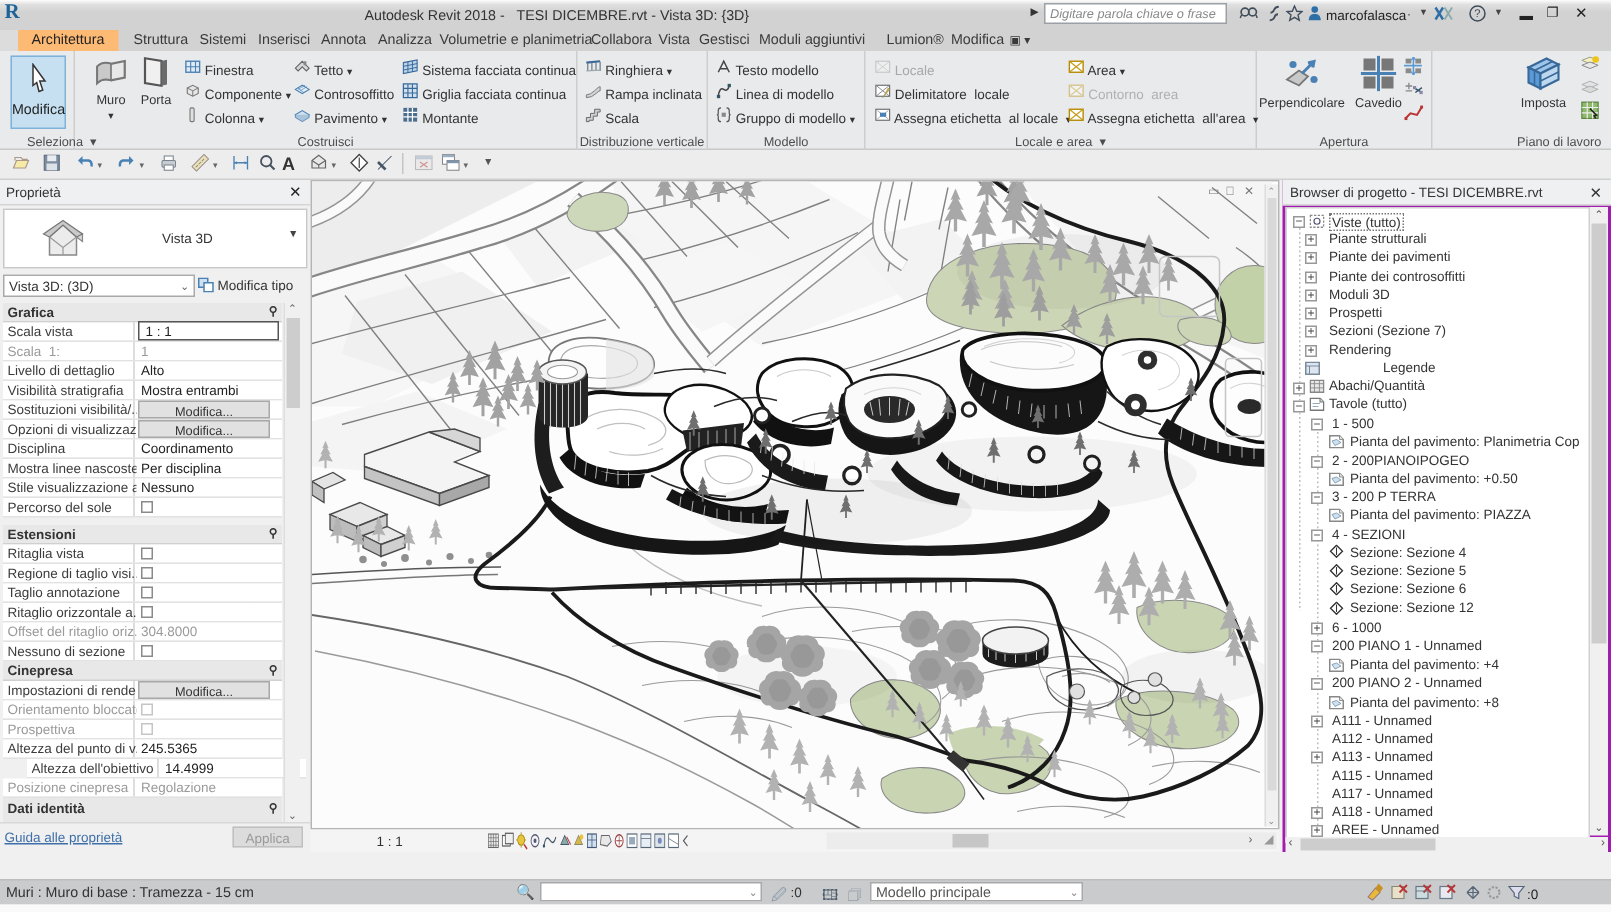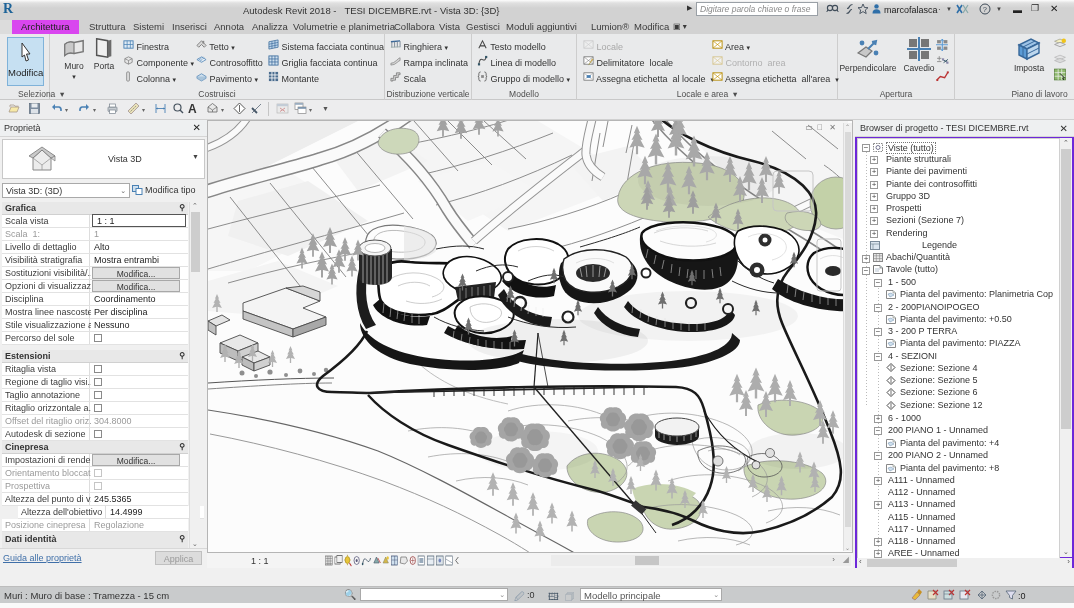--- a/index.html
+++ b/index.html
@@ -6,41 +6,41 @@
 .abs{position:absolute;}
 #app{position:relative;width:1074px;height:608px;background:#f0f0f0;}
 
 #titlebar{left:0;top:0;width:1074px;height:20px;background:linear-gradient(#fdfdfd 0%,#e0e0e0 15%,#d2d2d2 40%,#d2d2d2 100%);font-size:9.5px;color:#333;}
 #titletext{left:243px;top:5px;}
 #searchbox{left:696px;top:2px;width:122px;height:14px;background:#fff;border:1px solid #9aa0a6;font-size:8.5px;color:#8a8a8a;font-style:italic;padding:1px 3px;}
 .tbi{top:3px;font-size:11px;color:#3f4c59;}
 
 #tabbar{left:0;top:20px;width:1074px;height:14px;background:#d2d2d2;font-size:9.5px;color:#3a3a3a;}
 .tab{position:absolute;top:0;height:14px;line-height:14px;padding:0 9px;}
-.tab.active{background:#d946ef;color:#222;}
+.tab.active{background:#fdba74;color:#222;}
 
 #ribbon{left:0;top:34px;width:1074px;height:66px;background:#e9eaeb;border-bottom:1px solid #c8c8c8;}
 .rpanel{position:absolute;top:0;height:66px;border-right:1px solid #cdcdcd;}
 .plabel{position:absolute;bottom:1px;width:100%;text-align:center;font-size:8.5px;color:#4d4d4d;white-space:nowrap;}
 .rrow{position:absolute;font-size:9px;color:#333;white-space:nowrap;}
 .bigbtn{position:absolute;text-align:center;font-size:8.5px;color:#333;}
 
 #qat{left:0;top:100px;width:1074px;height:20px;background:#ededee;border-bottom:1px solid #d0d0d0;}
 .qi{position:absolute;top:2px;font-size:12px;color:#46525e;}
 
 #props{left:0;top:120px;width:207px;height:448px;background:#f0f0f0;font-size:9px;color:#333;}
 #prophead{left:0;top:0;width:207px;height:17px;background:#eef0f1;border-bottom:1px solid #d5d5d5;}
 .grid-row{position:absolute;left:2px;width:186px;height:13px;border-bottom:1px solid #e2e2e2;background:linear-gradient(90deg,#fff 87px,#ddd 87px,#ddd 88px,#fff 88px);}
 .grid-row .lab{position:absolute;left:3px;top:1px;color:#3c3c3c;width:86px;white-space:nowrap;overflow:hidden;}
 .grid-row .val{position:absolute;left:92px;top:1px;color:#222;}
 .sechead{position:absolute;left:2px;width:186px;height:13px;background:#e8e8e8;border-bottom:1px solid #d0d0d0;font-weight:bold;color:#333;}
 .modbtn{position:absolute;left:90px;top:0px;width:88px;height:12px;background:#e1e1e1;border:1px solid #a8a8a8;text-align:center;font-size:8.5px;color:#333;line-height:12px;}
 .cb{position:absolute;left:92px;top:2px;width:8px;height:8px;border:1px solid #8a8a8a;background:#fff;}
 
-#browser{left:855px;top:120px;width:219px;height:448px;background:#6d28d9;font-size:9px;color:#333;}
+#browser{left:855px;top:120px;width:219px;height:448px;background:#a21caf;font-size:9px;color:#333;}
 #browhead{left:0;top:0;width:219px;height:17px;background:#eef0f1;border-bottom:1px solid #d5d5d5;}
 #tree{left:2px;top:18px;width:203px;height:424px;background:#fff;border:1px solid #d0d0d0;overflow:hidden;}
 .ti{position:absolute;white-space:nowrap;color:#333;}
 .pm{position:absolute;width:8px;height:8px;border:1px solid #989898;background:#fff;font-size:8px;line-height:6px;text-align:center;color:#444;}
 .dotv{position:absolute;width:1px;background-image:linear-gradient(#bbb 1px,transparent 1px);background-size:1px 3px;}
 .shicon{position:absolute;width:10px;height:9px;}
 
 #canvas{left:207px;top:120px;width:646px;height:448px;background:#fdfdfd;border:1px solid #b5b5b5;}
 #viewctl{left:207px;top:550px;width:646px;height:18px;background:#f4f4f4;font-size:9px;color:#333;}
 
@@ -588,21 +588,21 @@
       </div>
  <div class="grid-row" style="top:282px;">
         <span class="lab">Ritaglio orizzontale a...</span>
         <span class="cb"></span>
       </div>
  <div class="grid-row" style="top:295px;">
         <span class="lab" style="color:#9a9a9a;">Offset del ritaglio oriz...</span>
         <span class="val" style="color:#9a9a9a;">304.8000</span>
       </div>
  <div class="grid-row" style="top:308px;">
-        <span class="lab">Autodesk di sezione</span>
+        <span class="lab">Nessuno di sezione</span>
         <span class="cb"></span>
       </div>
  <div class="sechead" style="top:321px;">
         <span style="position:absolute;left:3px;top:1px;">Cinepresa</span>
         <span style="position:absolute;right:3px;top:1px;font-size:8px;">⚲</span>
       </div>
  <div class="grid-row" style="top:334px;">
         <span class="lab">Impostazioni di rende...</span>
         <span class="modbtn">Modifica...</span>
       </div>
@@ -1091,21 +1091,21 @@
           <circle cx="5" cy="4.5" r="2" fill="none" stroke="#557" stroke-width="0.8"></circle>
         </svg>
         <span class="ti" style="left:28px;top:3px;border:1px dotted #777;padding:0 1px;">Viste (tutto)</span>
   <div class="pm" style="left:12px;top:17px;">+</div>
         <span class="ti" style="left:28px;top:15px;">Piante strutturali</span>
   <div class="pm" style="left:12px;top:29px;">+</div>
         <span class="ti" style="left:28px;top:27px;">Piante dei pavimenti</span>
   <div class="pm" style="left:12px;top:42px;">+</div>
         <span class="ti" style="left:28px;top:40px;">Piante dei controsoffitti</span>
   <div class="pm" style="left:12px;top:54px;">+</div>
-        <span class="ti" style="left:28px;top:52px;">Gruppo 3D</span>
+        <span class="ti" style="left:28px;top:52px;">Moduli 3D</span>
   <div class="pm" style="left:12px;top:66px;">+</div>
         <span class="ti" style="left:28px;top:64px;">Prospetti</span>
   <div class="pm" style="left:12px;top:78px;">+</div>
         <span class="ti" style="left:28px;top:76px;">Sezioni (Sezione 7)</span>
   <div class="pm" style="left:12px;top:91px;">+</div>
         <span class="ti" style="left:28px;top:89px;">Rendering</span>
   <svg class="shicon" style="left:12px;top:102px;" viewBox="0 0 10 9">
           <rect x="0.5" y="0.5" width="9" height="8" fill="#dce6f0" stroke="#7a8a9a"></rect>
           <path d="M0.5 3 H9.5 M3 3 V8.5" stroke="#7a8a9a" stroke-width="0.7"></path>
         </svg>

